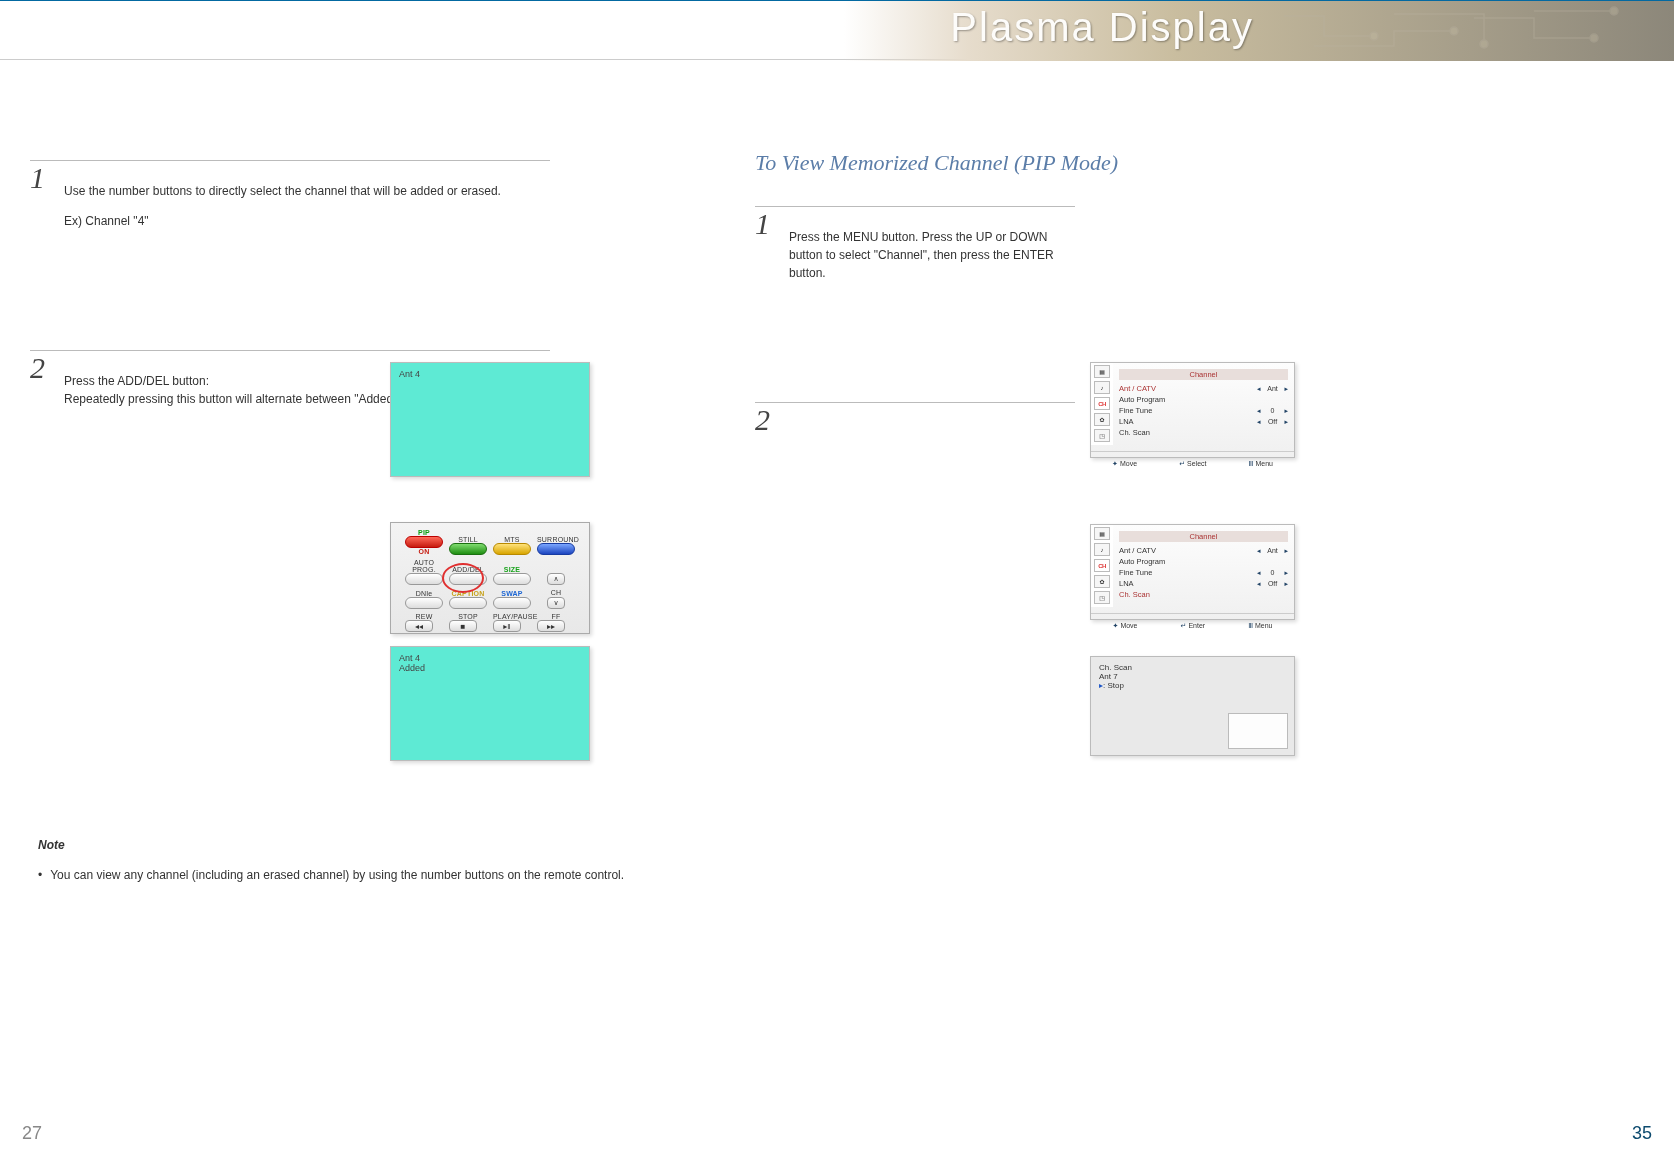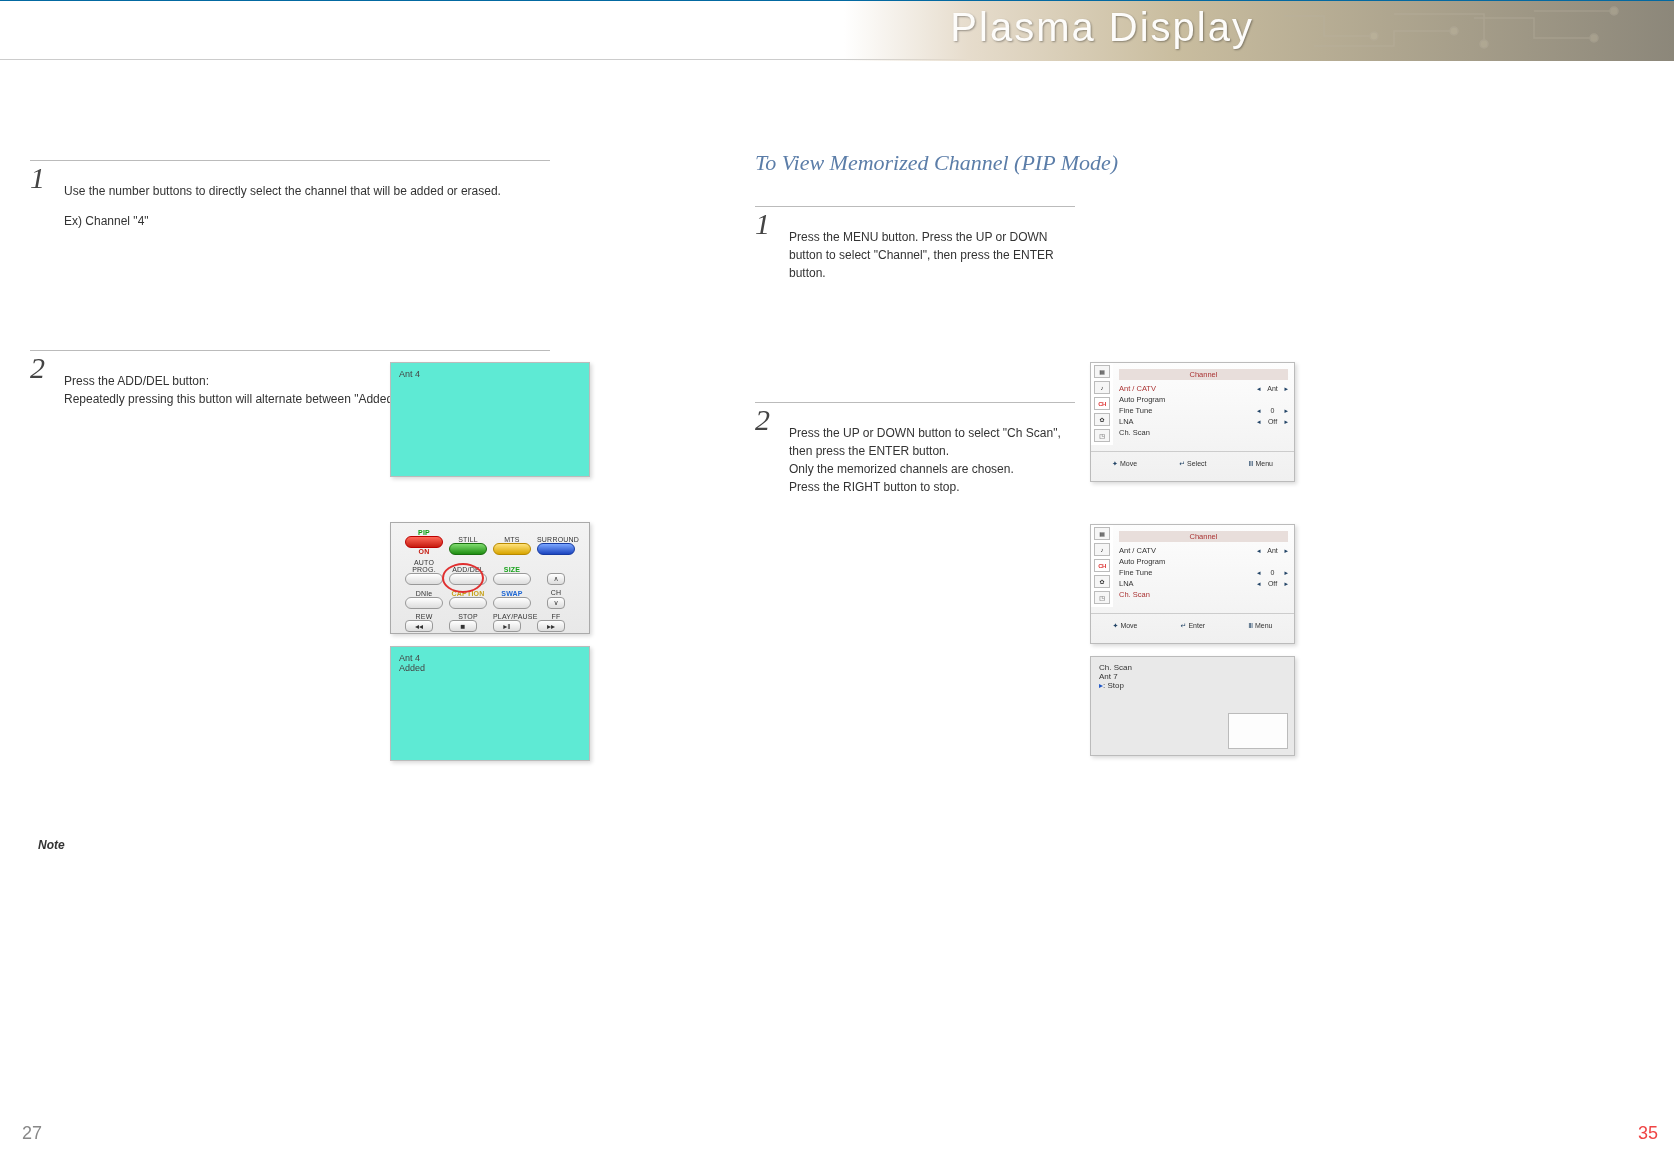--- a/index.html
+++ b/index.html
@@ -37,21 +37,21 @@
   }
   .header-circuit {
     position: absolute;
     right: 40px; top: 5px;
     width: 360px; height: 50px;
     opacity: 0.35;
   }
 
   
   .page-left  { position: absolute; left: 22px;  bottom: 24px; font-size: 18px; color: #888; }
-  .page-right { position: absolute; right: 16px; bottom: 24px; font-size: 18px; color: #ef4444; }
+  .page-right { position: absolute; right: 22px; bottom: 24px; font-size: 18px; color: #0c4a6e; }
 
   
   .col {
     position: absolute;
     top: 150px;
     width: 720px;
   }
   .col-left  { left: 30px; }
   .col-right { left: 755px; }
 
@@ -153,21 +153,21 @@
   .rewbtn {
     height:12px; width:28px; border:1px solid #999; border-radius:4px;
     background:linear-gradient(#fff,#ddd);
     display:flex; align-items:center; justify-content:center;
     font-size:8px;
   }
 
   
   .menu {
     position: absolute;
-    width: 205px; height: 120px;
+    width: 205px; height: 96px;
     background: linear-gradient(#fdfdfd,#f0f0f0);
     border: 1px solid #bbb;
     box-shadow: 2px 2px 4px rgba(0,0,0,0.15);
     font-size: 7.5px;
   }
   .menu-1 { left: 335px; top: 212px; }
   .menu-2 { left: 335px; top: 374px; }
   .menu-inner { display:flex; height:82px; }
   .menu-icons {
     width: 22px;
@@ -355,42 +355,40 @@
     <div class="highlight-circle"></div>
   </div>
 
   <div class="osd osd-3">
     <div>Ant 4</div>
     <div>Added</div>
   </div>
 
   <div class="note-block" style="margin-top:430px;">
     <div class="note-title">Note</div>
+    <div class="note-item">
+        <span>You can view any channel (including an erased channel) by using the number buttons on the remote control.</span>
+      </div>
   </div>
 </div>
 
 <div class="col col-right">
   <div class="section-title">To View Memorized Channel (PIP Mode)</div>
 
   <hr class="rule" style="width:320px">
   <div class="step" style="width:320px">
     <div class="step-num">1</div>
     <div class="step-text">Press the MENU button. Press the UP or DOWN button to select "Channel", then press the ENTER button.</div>
   </div>
 
   <div style="height:90px"></div>
 
   <hr class="rule" style="width:320px">
   <div class="step" style="width:320px">
     <div class="step-num">2</div>
-    <div class="step-text">
-      <div>Press the UP or DOWN button to select "Ch Scan", then press the ENTER button.</div>
-      <div>Only the memorized channels are chosen.</div>
-      <div>Press the RIGHT button to stop.</div>
-    </div>
   </div>
 
   <div class="menu menu-1">
     <div class="menu-inner">
       <div class="menu-icons">
         <div class="ic">▦</div>
         <div class="ic">♪</div>
         <div class="ic ch">
             <span>CH</span>
           </div>

